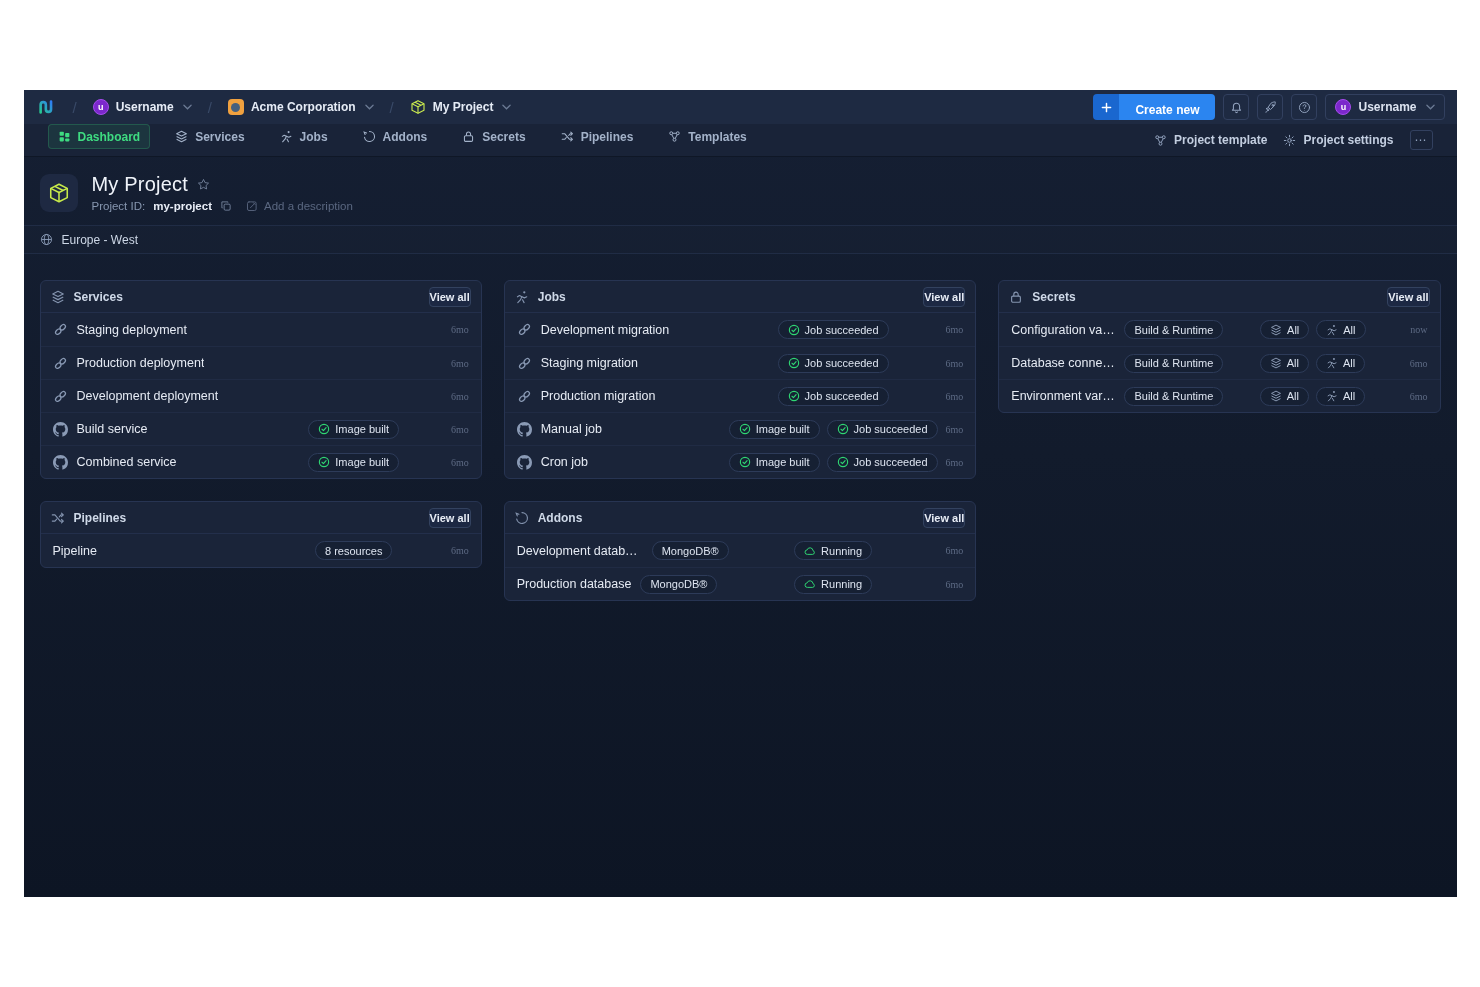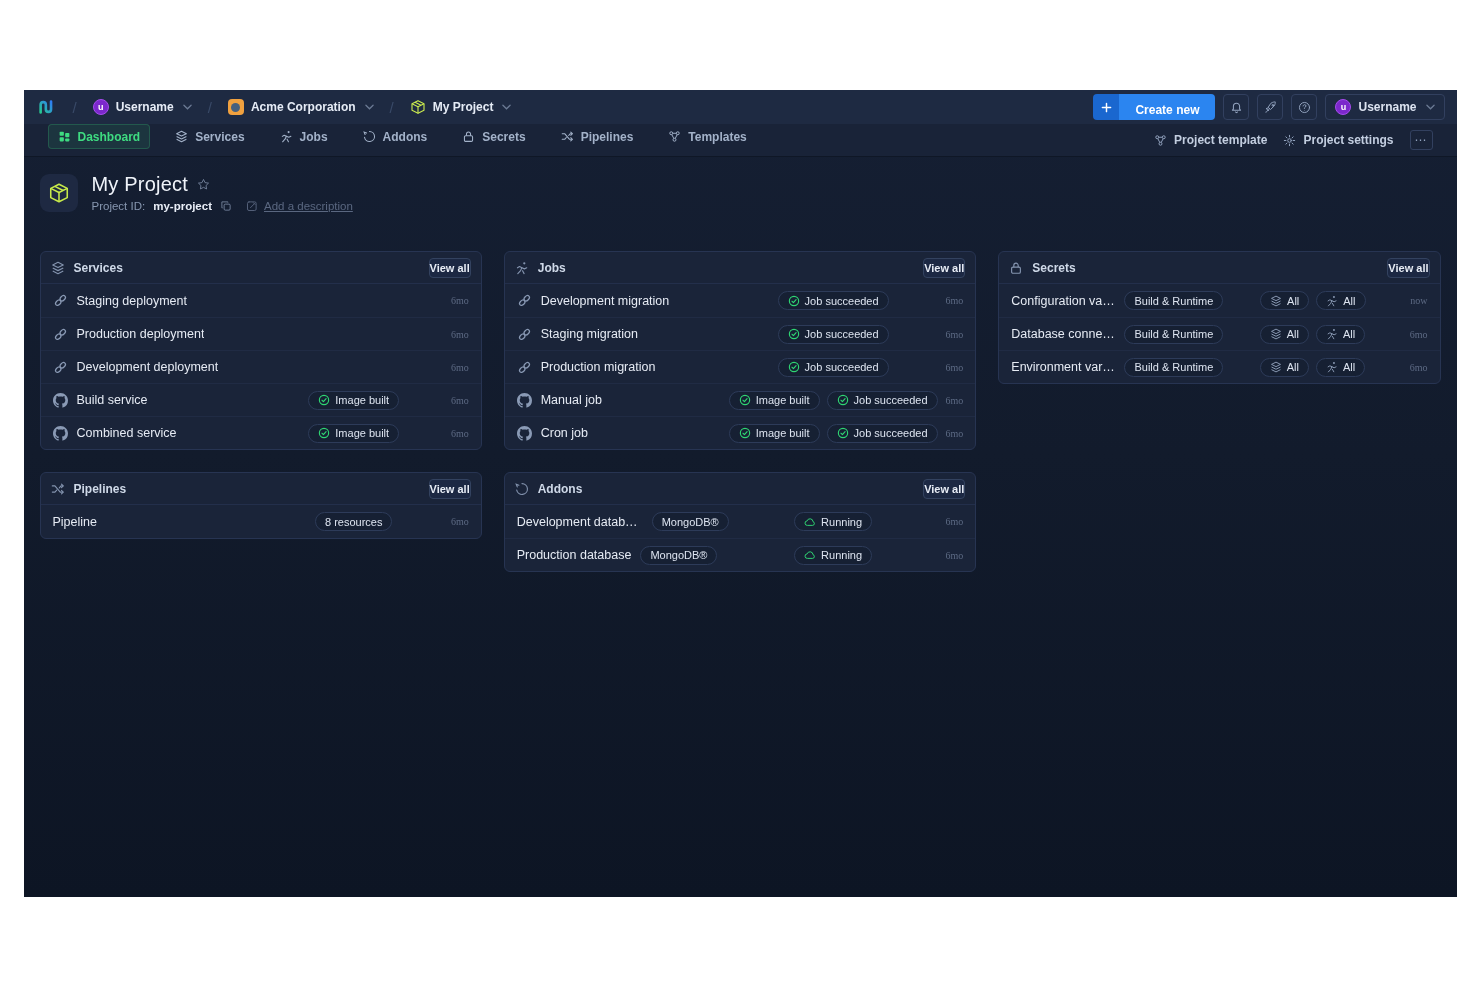--- a/index.html
+++ b/index.html
@@ -45,21 +45,21 @@
   
   .project-header { display:flex; align-items:center; gap:14px; padding:16px 16px 13px; }
   .proj-tile { width:38px; height:38px; background:#1e2942; border-radius:9px; display:flex; align-items:center; justify-content:center; color:#c7ea4a; }
   .proj-tile .icon { width:22px; height:22px; }
   .proj-title-row { display:flex; align-items:center; gap:9px; }
   .proj-title { font-size:20px; color:#f0f4fa; font-weight:500; letter-spacing:.2px; }
   .proj-title-row .icon { width:13px; height:13px; color:#76849e; cursor:pointer; }
   .proj-sub { display:flex; align-items:center; gap:8px; margin-top:4px; font-size:11.5px; color:#8797b0; }
   .proj-id-value { color:#e9eef7; font-weight:700; }
   .proj-sub .icon { width:12px; height:12px; color:#76849e; cursor:pointer; }
-  .desc { color:#5a6780; display:flex; gap:6px; align-items:center; margin-left:6px; cursor:pointer;text-decoration:underline; }
+  .desc { color:#5a6780; display:flex; gap:6px; align-items:center; margin-left:6px; cursor:pointer; }
   .desc .icon { color:#5a6780; }
 
   
   .region-bar { height:29px; display:flex; align-items:center; gap:9px; padding:0 16px; border-top:1px solid #202c45; border-bottom:1px solid #202c45; color:#cdd7e6; background:rgba(255,255,255,0.012); }
   .region-bar .icon { width:13px; height:13px; color:#8fa0ba; }
 
   
   .content { padding:26px 16px; }
   .grid { display:grid; grid-template-columns:repeat(3,1fr); gap:22px; align-items:start; }
   .card { background:#1a2439; border:1px solid #273452; border-radius:6px; }
@@ -317,20 +317,30 @@
                 <rect x="2" y="2.5" width="11.5" height="11.5" rx="2"></rect>
                 <path d="M6 10.2l5.3-5.3M9.8 3.6l2.2 2.2"></path>
               </svg>
             </span>
           <span>Add a description</span>
         </span>
       </div>
     </div>
   </section>
 
+  <div class="region-bar">
+    <span class="icon">
+        <svg viewBox="0 0 16 16" fill="none" stroke="currentColor" stroke-width="1.1">
+          <circle cx="8" cy="8" r="6.2"></circle>
+          <ellipse cx="8" cy="8" rx="2.7" ry="6.2"></ellipse>
+          <path d="M1.8 8h12.4"></path>
+        </svg>
+      </span>
+    <span>Europe - West</span>
+  </div>
 
   <main class="content">
     <div class="grid">
       <section class="card">
         <div class="card-header">
           <span class="icon">
               <svg viewBox="0 0 16 16" fill="none" stroke="currentColor" stroke-width="1.3" stroke-linejoin="round">
                 <path d="M8 1.5 14 4.5 8 7.5 2 4.5Z"></path>
                 <path d="M2 8l6 3 6-3"></path>
                 <path d="M2 11.5l6 3 6-3"></path>

